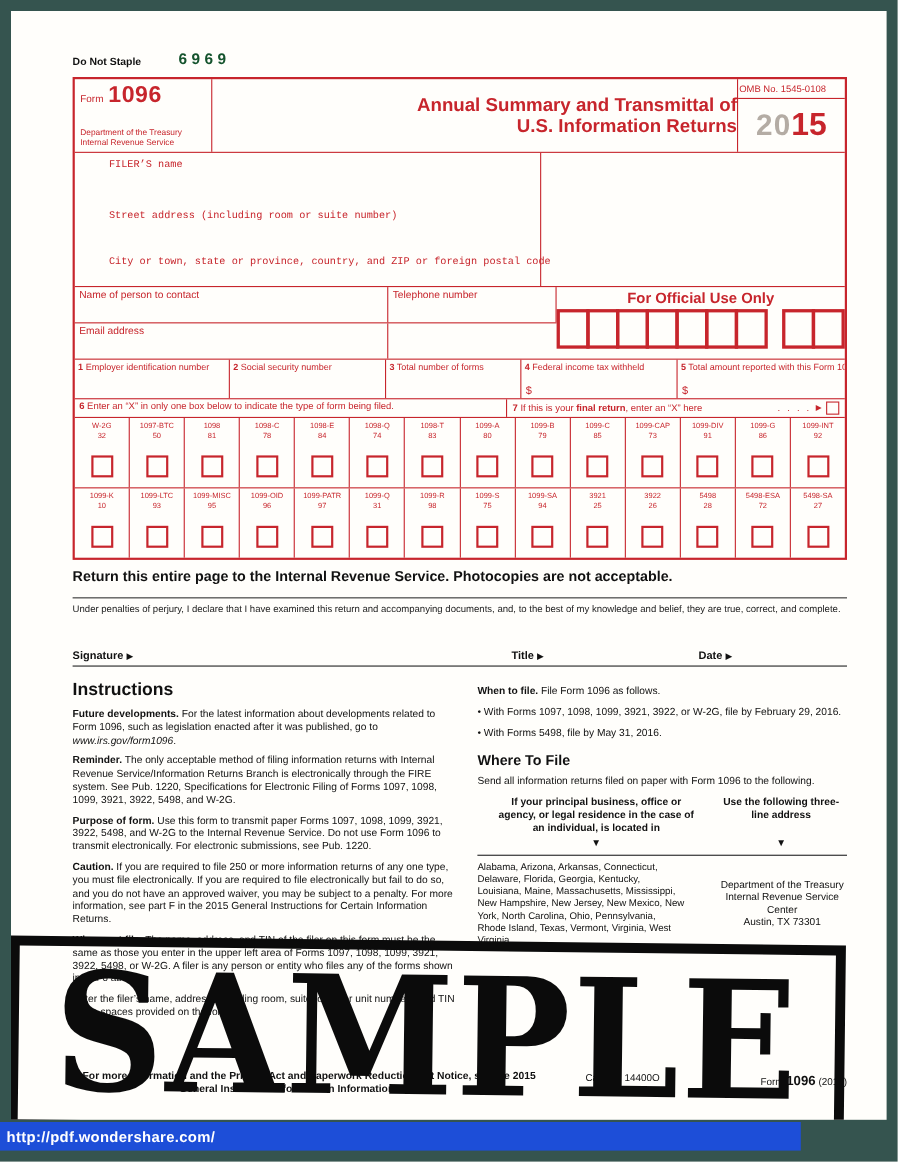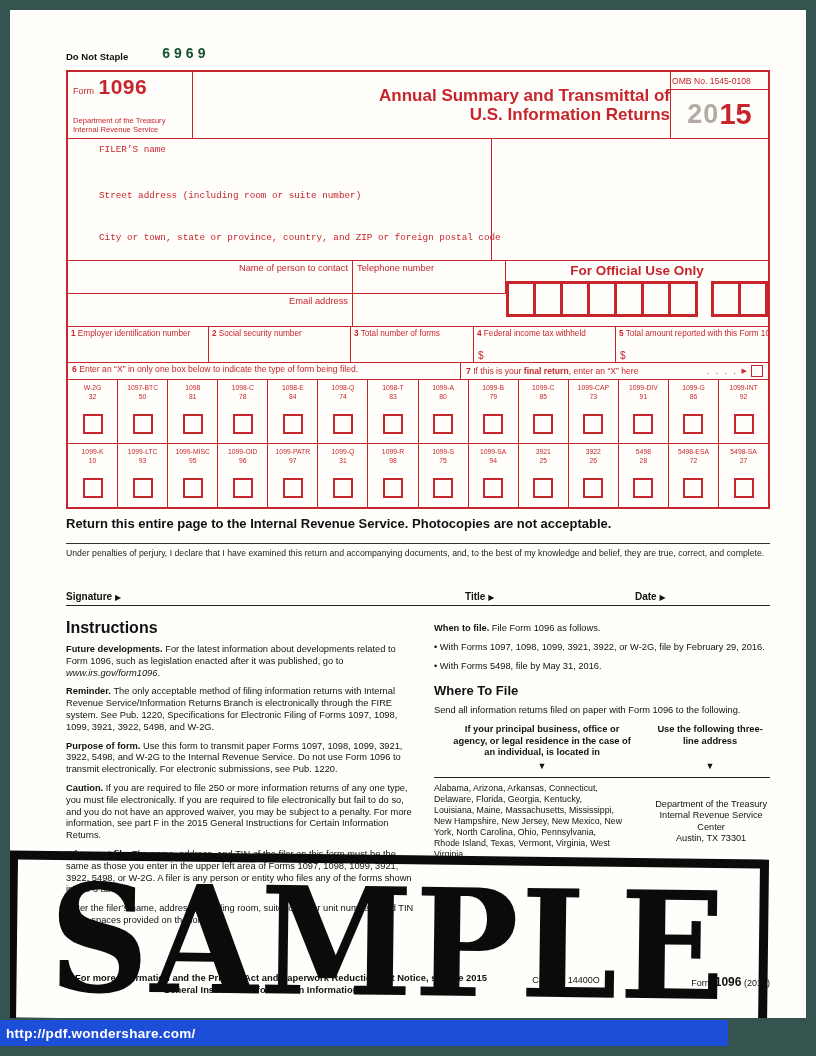--- a/index.html
+++ b/index.html
@@ -32,21 +32,21 @@
   .filer-left{width:423px;border-right:1px solid var(--red);position:relative;}
   .flabel{position:absolute;left:31px;font-size:9.3px;white-space:nowrap;}
   .l1{top:5px;} .l2{top:51px;} .l3{top:93px;}
   .filer-right{flex:1;}
 
   .contact{display:flex;height:65px;border-bottom:1px solid var(--red);}
   .contact-left{width:469px;display:flex;flex-direction:column;}
   .crow{flex:1;display:flex;}
   .rowA{border-bottom:1px solid var(--red);}
   .ccell{padding:2px 4px;font-size:9.3px;}
-  .cperson{width:276px;border-right:1px solid var(--red);text-align:right;}
+  .cperson{width:276px;border-right:1px solid var(--red);}
   .cphone{flex:1;border-right:1px solid var(--red);}
   .official{flex:1;display:flex;flex-direction:column;align-items:center;}
   .otitle{font-weight:bold;font-size:13.5px;margin-top:2px;white-space:nowrap;}
   .oboxes{display:flex;gap:13px;margin-top:3px;}
   .ogroup{display:flex;}
   .obox{width:24px;height:30px;border:3px solid var(--red);margin-left:-3px;display:block;}
   .obox:first-child{margin-left:0;}
 
   .numrow{display:flex;height:35px;border-bottom:1px solid var(--red);}
   .nbox{border-right:1px solid var(--red);padding:2px 3px;font-size:8.2px;line-height:9.5px;position:relative;white-space:nowrap;overflow:hidden;}

